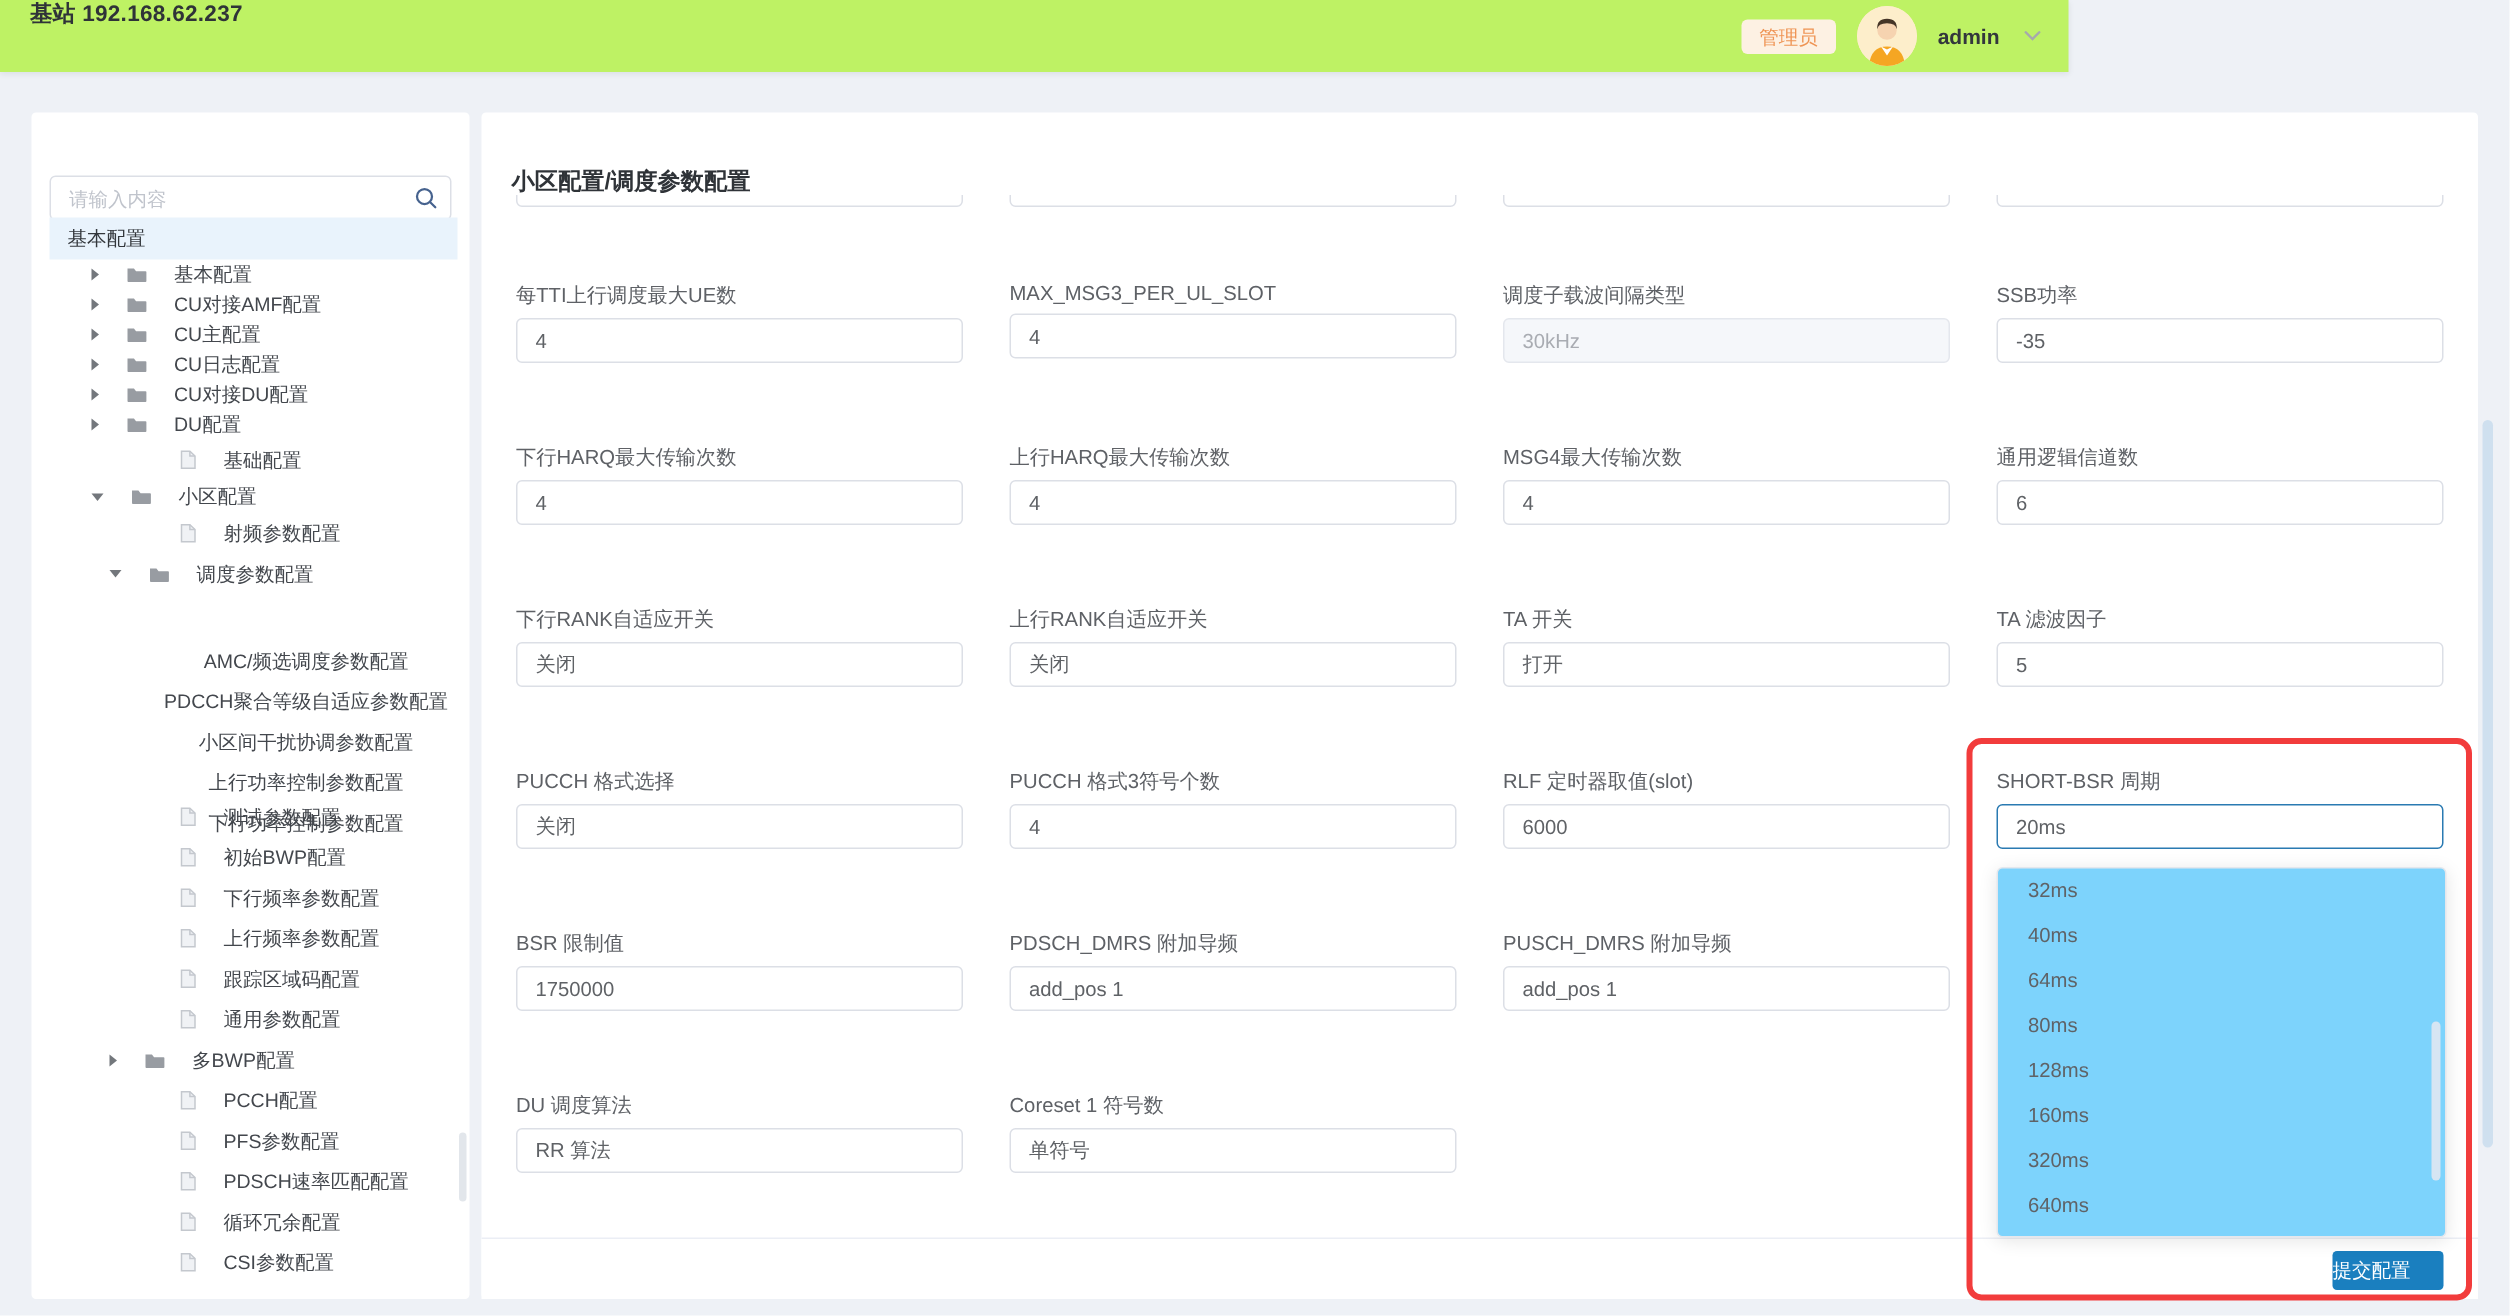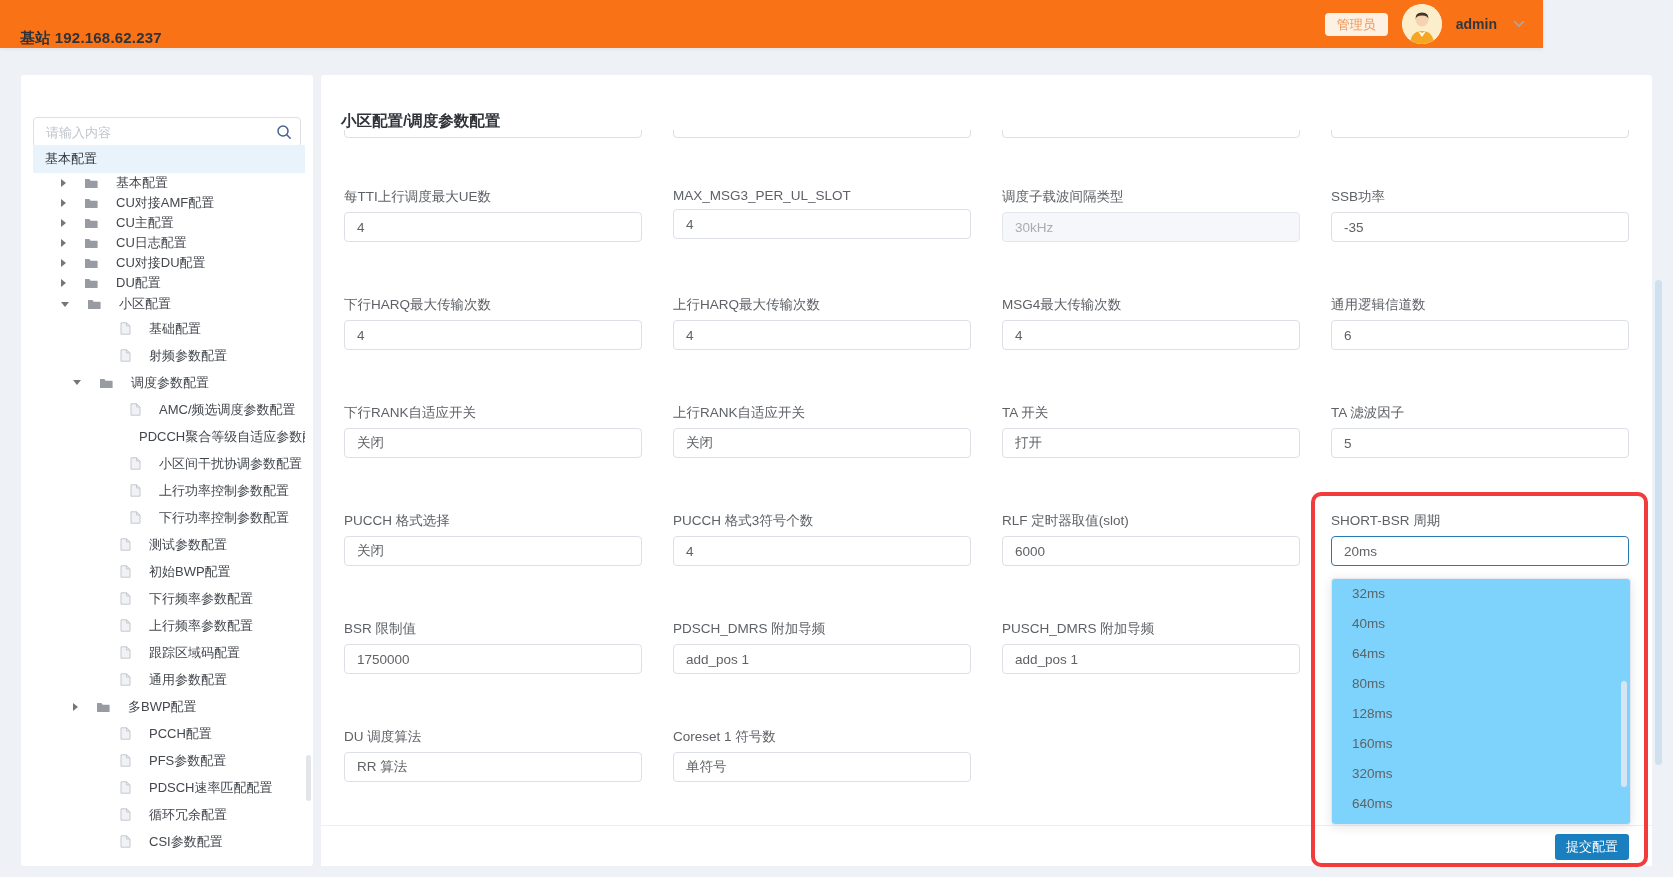--- a/index.html
+++ b/index.html
@@ -4,23 +4,23 @@
 <style>
   * { margin:0; padding:0; box-sizing:border-box; }
   html,body { width:1673px; height:877px; overflow:hidden; }
   body {
     font-family:"Liberation Sans","DejaVu Sans",sans-serif;
     background:#eef1f6; position:relative; color:#303133;
   }
 
   
   .header {
-    position:absolute; top:0; left:0; width:1543px; height:48px;
-    background:#f97316; box-shadow:0 1px 4px rgba(0,21,41,.08); z-index:10;
-    display:flex; align-items:flex-end;
+    position:absolute; top:0; left:0; width:1379px; height:48px;
+    background:#bef264; box-shadow:0 1px 4px rgba(0,21,41,.08); z-index:10;
+    display:flex; align-items:flex-start;
   }
   .header-title { font-size:15px; font-weight:700; color:#2f3338; margin-left:20px; letter-spacing:.2px; }
   .header-right { position:absolute; right:18px; top:0; height:48px; display:flex; align-items:center; gap:14px; }
   .role-badge {
     background:#fdf1e3; color:#ef9454; font-size:13px; padding:5px 12px;
     border-radius:4px; line-height:1; cursor:pointer;
   }
   .avatar { width:40px; height:40px; border-radius:50%; overflow:hidden; background:#fdeecb; flex:0 0 auto; cursor:pointer; }
   .admin-name { font-size:14px; font-weight:600; color:#33373c; cursor:pointer; }
   .chevron { display:inline-flex; margin-left:2px; cursor:pointer; }
@@ -44,21 +44,21 @@
     font-size:13px; color:#33373c; cursor:pointer;
   }
   .tree-items { position:absolute; left:12px; top:98px; width:272px; bottom:0; overflow:hidden; }
   .tree-item { display:flex; align-items:center; gap:18px; cursor:pointer; font-size:13px; color:#43474d; white-space:nowrap; }
   .tree-item.h20 { height:20px; }
   .tree-item.h22 { height:22px; }
   .tree-item.h27 { height:27px; }
   .ti-lvl1 { padding-left:28px; }   
   .ti-lvl2 { padding-left:60px; }
   .ti-lvl2folder { padding-left:40px; }
-  .ti-lvl3 { padding-left:70px; }
+  .ti-lvl3 { padding-left:70px;flex-direction:column; }
   .caret-right { width:0; height:0; border-left:5px solid #73777c; border-top:4px solid transparent; border-bottom:4px solid transparent; }
   .caret-down  { width:0; height:0; border-top:5px solid #73777c; border-left:4px solid transparent; border-right:4px solid transparent; }
   .sb-scrollthumb { position:absolute; right:2px; top:680px; width:5px; height:46px; background:#e2e6eb; border-radius:3px; }
 
   
   .main-panel {
     position:absolute; left:321px; top:75px; width:1331px; height:791px;
     background:#fff; border-radius:3px;
   }
   .main-title { position:absolute; left:20px; top:36px; font-size:15.5px; font-weight:700; color:#2f3338; }
@@ -75,21 +75,21 @@
   }
   .field.disabled input { background:#f5f7fa; border-color:#e4e7ed; color:#a9acb2; }
   .field.focused input { border:1.5px solid #2a7ab2; }
   .panel-footer {
     position:absolute; left:0; right:0; bottom:0; height:41px;
     border-top:1px solid #ebeef5; background:#fff;
   }
   .submit-btn {
     position:absolute; right:23px; top:8px; width:74px; height:26px;
     background:#1a7fbf; color:#fff; border:none; border-radius:3px;
-    font-size:13px; font-family:inherit; cursor:pointer; line-height:26px; text-align:center;
+    font-size:13px; font-family:inherit; cursor:pointer; line-height:26px; text-align:left;
   }
 
   
   .dropdown {
     position:absolute; left:1331px; top:578px; width:300px; height:247px;
     background:#7dd3fc; border:1px solid #e4e7ed; border-radius:4px;
     box-shadow:0 2px 12px rgba(0,0,0,.1); z-index:40; overflow:hidden;
   }
   .dd-option { height:30px; line-height:30px; padding-left:20px; font-size:13.5px; color:#5f6266; cursor:pointer; }
   .dd-scrollthumb { position:absolute; right:3px; top:102px; width:6px; height:106px; background:#d6e5f3; border-radius:3px; }
@@ -178,34 +178,34 @@
         </svg>
         <span>CU对接DU配置</span>
       </div>
       <div class="tree-item h20 ti-lvl1">
         <span class="caret-right"></span>
         <svg width="14" height="12" viewBox="0 0 14 12">
           <path d="M1 2 h4.3 l1.4 1.8 H13 a.6.6 0 0 1 .6.6 V10.4 a.6.6 0 0 1 -.6.6 H1.6 A.6.6 0 0 1 1 10.4 Z" fill="#989ca2"></path>
         </svg>
         <span>DU配置</span>
       </div>
+      <div class="tree-item h27 ti-lvl2">
+        <span style="width:9px"></span>
+        <svg width="11" height="13" viewBox="0 0 11 13">
+          <path d="M1 .8 h5.6 L10 4 v8.2 H1 Z" fill="#f0f2f5" stroke="#c4c8ce" stroke-width="1"></path>
+          <path d="M6.6 .8 V4 H10" fill="none" stroke="#c4c8ce" stroke-width="1"></path>
+        </svg>
+        <span>基础配置</span>
+      </div>
       <div class="tree-item h22 ti-lvl1">
         <span class="caret-down"></span>
         <svg width="14" height="12" viewBox="0 0 14 12">
           <path d="M1 2 h4.3 l1.4 1.8 H13 a.6.6 0 0 1 .6.6 V10.4 a.6.6 0 0 1 -.6.6 H1.6 A.6.6 0 0 1 1 10.4 Z" fill="#989ca2"></path>
         </svg>
         <span>小区配置</span>
-      </div>
-      <div class="tree-item h27 ti-lvl2">
-        <span style="width:9px"></span>
-        <svg width="11" height="13" viewBox="0 0 11 13">
-          <path d="M1 .8 h5.6 L10 4 v8.2 H1 Z" fill="#f0f2f5" stroke="#c4c8ce" stroke-width="1"></path>
-          <path d="M6.6 .8 V4 H10" fill="none" stroke="#c4c8ce" stroke-width="1"></path>
-        </svg>
-        <span>基础配置</span>
       </div>
       <div class="tree-item h27 ti-lvl2">
         <span style="width:9px"></span>
         <svg width="11" height="13" viewBox="0 0 11 13">
           <path d="M1 .8 h5.6 L10 4 v8.2 H1 Z" fill="#f0f2f5" stroke="#c4c8ce" stroke-width="1"></path>
           <path d="M6.6 .8 V4 H10" fill="none" stroke="#c4c8ce" stroke-width="1"></path>
         </svg>
         <span>射频参数配置</span>
       </div>
       <div class="tree-item h27 ti-lvl2folder">

